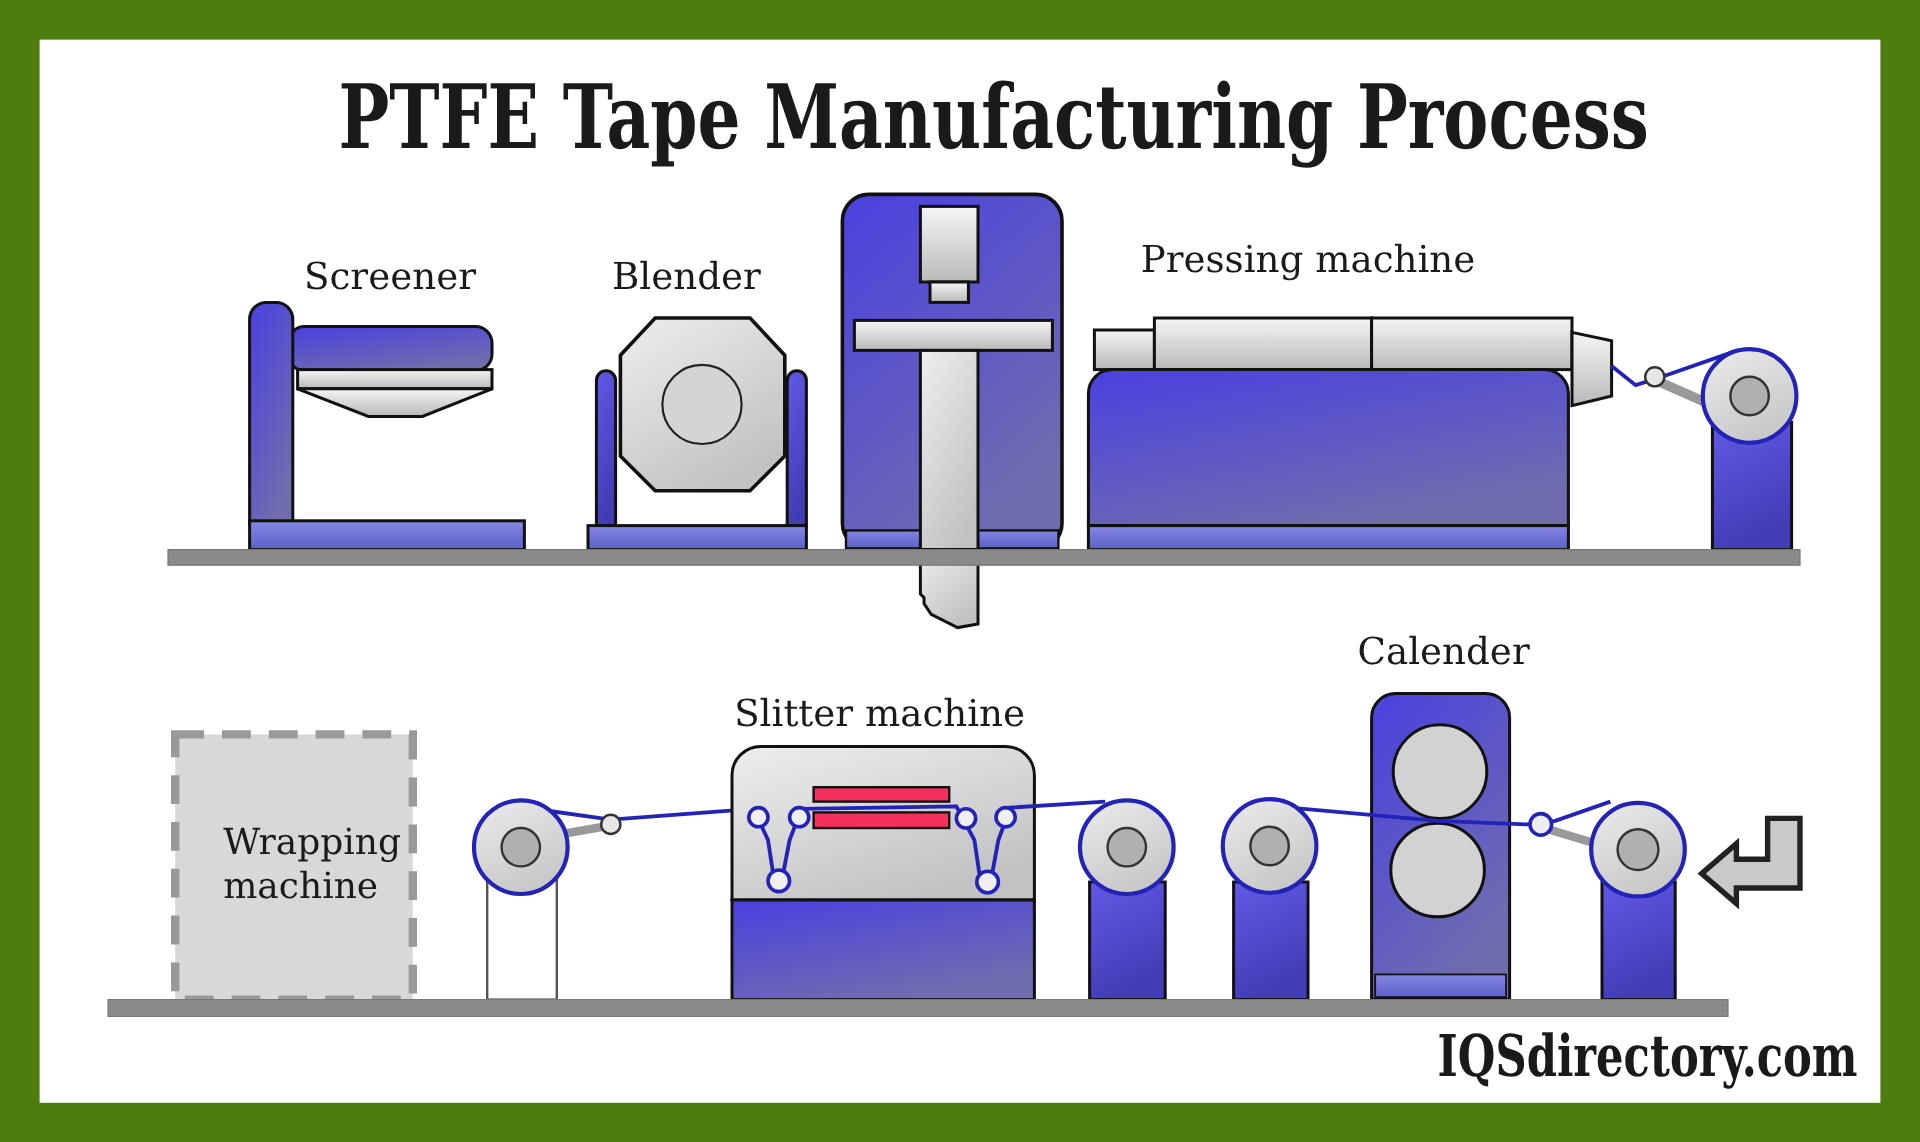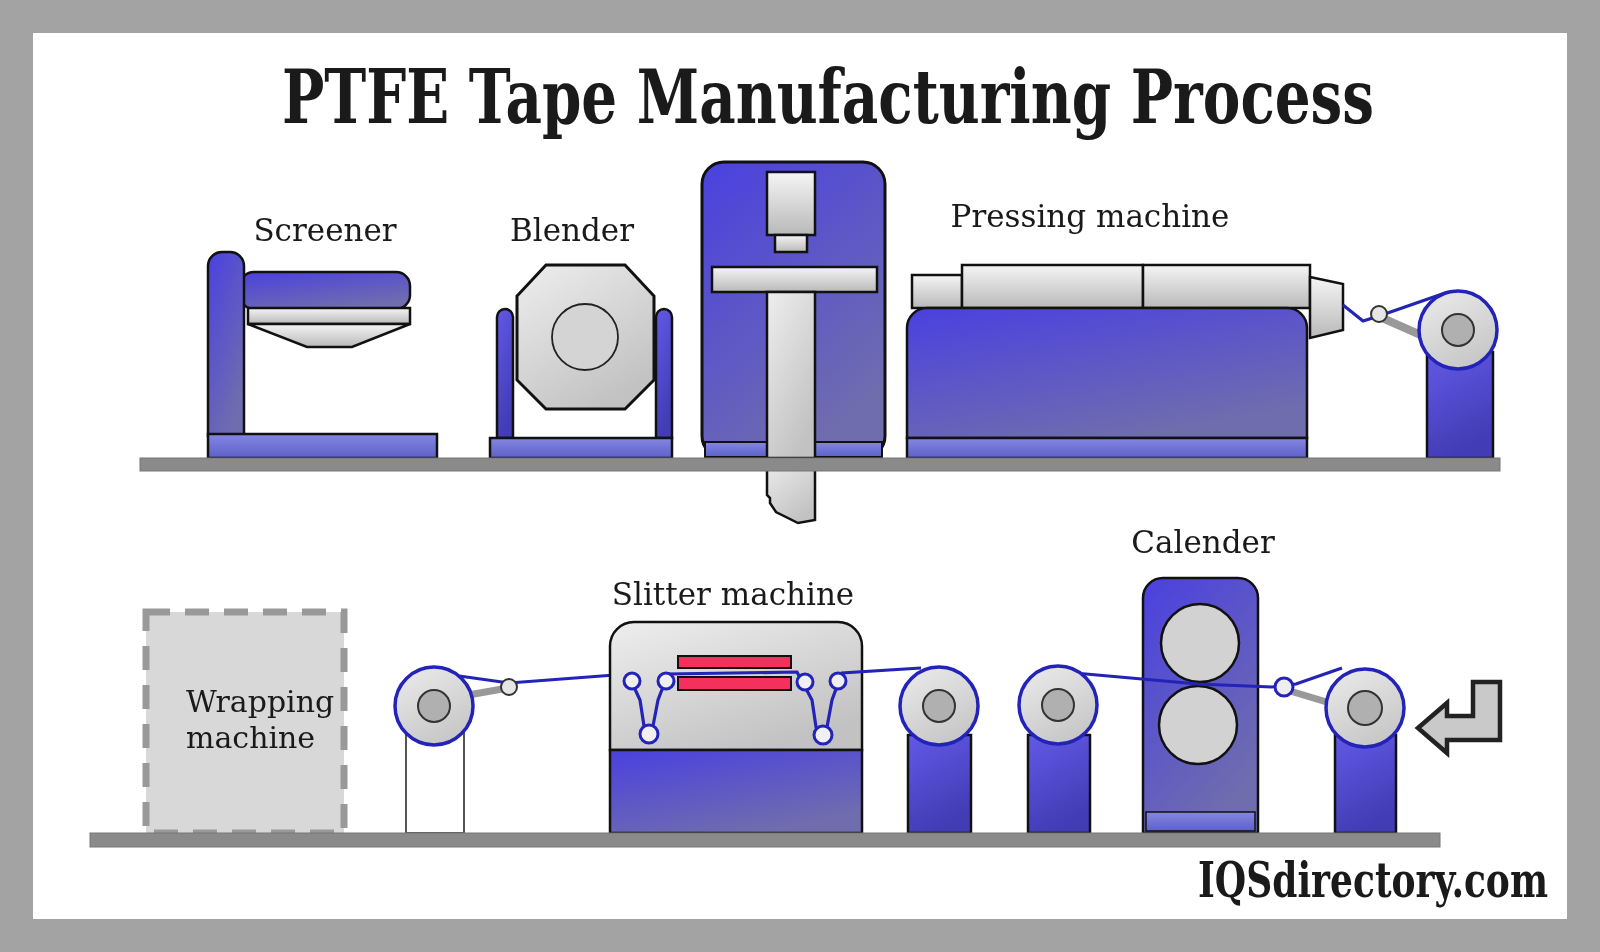--- a/index.html
+++ b/index.html
@@ -1,19 +1,19 @@
 <!DOCTYPE html>
 <html><head>
 <meta charset="utf-8">
 <style>
   html,body{margin:0;padding:0;}
   .stage{
     position:relative;
     width:1600px;height:952px;
-    background:#a3a3a3;
+    background:#4d7c0f;
     font-family:"DejaVu Serif", serif;
     overflow:hidden;
   }
   svg{display:block;}
   text{fill:#1a1a1a;}
 </style>
 </head>
 <body>
 
 <div class="stage">

